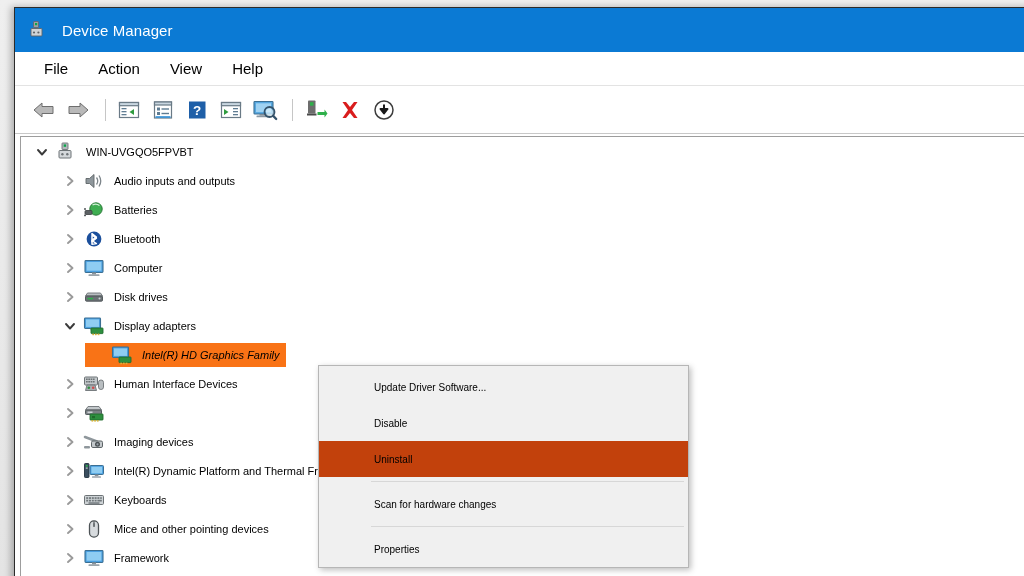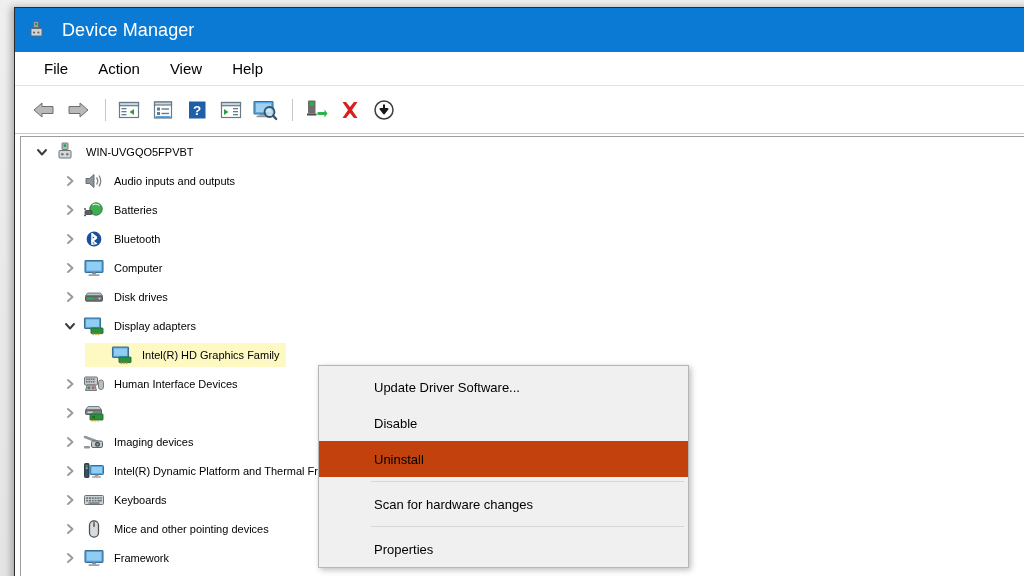--- a/index.html
+++ b/index.html
@@ -44,21 +44,21 @@
     width: 100%;
     height: 44px;
     background: #0b7ad4;
     display: flex;
     align-items: center;
     padding-left: 14px;
     box-sizing: border-box;
   }
   #title-text {
     color: #ffffff;
-    font-size: 18px;
+    font-size: 15px;
     margin-left: 13px;
     letter-spacing: 0.1px;
     white-space: nowrap;
   }
   .devmgr-icon {
     width: 20px; height: 20px;
     position: relative;
     flex: none;
   }
 
@@ -126,21 +126,22 @@
     overflow: hidden;
   }
   .tree-row {
     height: 29px;
     display: flex;
     align-items: center;
     white-space: nowrap;
     position: relative;
   }
   .tree-row.selected .row-hit {
-    background: #fef9c3;
+    background: #f97316;
+    font-style: italic;
   }
   .row-hit {
     display: inline-flex;
     align-items: center;
     height: 24px;
     padding-right: 6px;
   }
   .twisty {
     width: 26px;
     height: 24px;
@@ -172,21 +173,21 @@
     box-shadow: 2px 2px 6px rgba(0,0,0,0.26);
     padding: 3px 0 0 0;
     box-sizing: border-box;
     z-index: 50;
   }
   .ctx-item {
     height: 36px;
     display: flex;
     align-items: center;
     padding-left: 55px;
-    font-size: 13px;
+    font-size: 10px;
     color: #000000;
     box-sizing: border-box;
     cursor: default;
   }
   .ctx-item.highlight {
     background: #c2410c;
   }
   .ctx-item.bold { font-weight: normal; }
   .ctx-sep {
     height: 1px;

